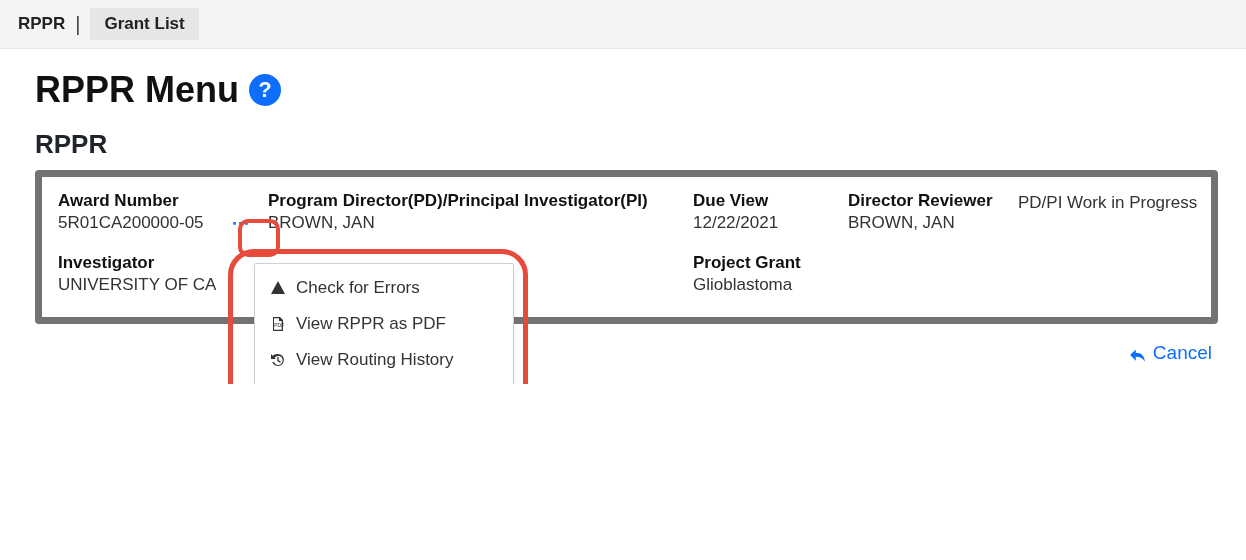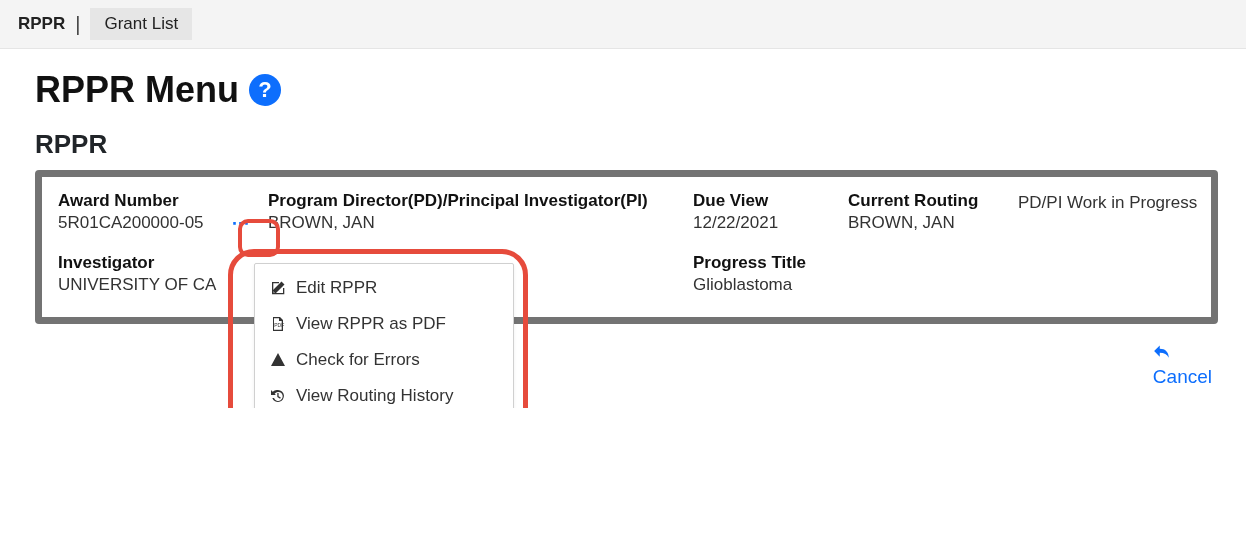--- a/index.html
+++ b/index.html
@@ -24,21 +24,21 @@
     color: #222;
   }
   .breadcrumb-sep {
     color: #444;
     padding: 0 4px;
     font-size: 20px;
   }
   .breadcrumb-chip {
     background: #e6e6e6;
     padding: 6px 14px;
-    font-weight: 400;
+    font-weight: 700;
     color: #222;
   }
   .page {
     padding: 14px 28px 20px 35px;
   }
   h1.page-title {
     margin: 6px 0 18px 0;
     font-size: 36px;
     font-weight: 700;
     color: #111;
@@ -151,24 +151,23 @@
   }
   .footer-actions {
     display: flex;
     justify-content: flex-end;
     padding: 18px 6px 0 0;
   }
   .cancel-link {
     color: #0d6efd;
     font-size: 19px;
     display: flex;
-    align-items: flex-start;
+    align-items: flex-end;
     gap: 6px;
     cursor: pointer;
-    flex-direction: column;
   }
   .cancel-link svg { fill: #0d6efd; }
 </style>
 </head>
 <body>
 
 <div class="breadcrumb-bar">
   <span class="breadcrumb-text">RPPR</span>
   <span class="breadcrumb-sep">|</span>
   <span class="breadcrumb-chip">Grant List</span>
@@ -198,69 +197,60 @@
         <div class="field-label">Program Director(PD)/Principal Investigator(PI)</div>
         <div class="field-value">BROWN, JAN</div>
       </div>
 
       <div>
         <div class="field-label">Due View</div>
         <div class="field-value">12/22/2021</div>
       </div>
 
       <div>
-        <div class="field-label">Current Routing</div>
+        <div class="field-label">Director Reviewer</div>
         <div class="field-value">BROWN, JAN</div>
       </div>
 
       <div>
         <div class="field-value">PD/PI Work in Progress</div>
       </div>
 
       <div>
         <div class="field-label">Investigator</div>
         <div class="field-value">UNIVERSITY OF CA</div>
       </div>
 
       <div></div>
 
       <div style="grid-column: 3 / span 2;">
-        <div class="field-label">Progress Title</div>
+        <div class="field-label">Project Grant</div>
         <div class="field-value">Glioblastoma</div>
       </div>
 
       <div></div>
     </div>
 
     <div class="dropdown">
       <div class="dropdown-item">
         <span class="dd-icon">
           <svg width="16" height="16" viewBox="0 0 16 16">
-              <path d="M11.5 1.5l3 3L6 13l-4 1 1-4 8.5-8.5zM3 12l1 1 .7-.2L4 12l-.2-.7L3 12z" fill="#333"></path>
-              <path d="M2 2h7v1.3H3.3V13H13V8h1.3v6.3H2V2z" fill="#333"></path>
-            </svg>
-        </span>
-        <span>Edit RPPR</span>
+              <path d="M8 1l7 13H1L8 1zm-.8 5h1.6v4H7.2V6zm0 5h1.6v1.6H7.2V11z" fill="#333"></path>
+            </svg>
+        </span>
+        <span>Check for Errors</span>
       </div>
       <div class="dropdown-item">
         <span class="dd-icon">
           <svg width="16" height="16" viewBox="0 0 16 16">
               <path d="M3 1h7l3 3v11H3V1zm1 1.3v11.4h7.7V5H9V2.3H4z" fill="#333"></path>
               <text x="4.2" y="11" font-size="5" fill="#333" font-family="Arial">PDF</text>
             </svg>
         </span>
         <span>View RPPR as PDF</span>
-      </div>
-      <div class="dropdown-item">
-        <span class="dd-icon">
-          <svg width="16" height="16" viewBox="0 0 16 16">
-              <path d="M8 1l7 13H1L8 1zm-.8 5h1.6v4H7.2V6zm0 5h1.6v1.6H7.2V11z" fill="#333"></path>
-            </svg>
-        </span>
-        <span>Check for Errors</span>
       </div>
       <div class="dropdown-item">
         <span class="dd-icon">
           <svg width="16" height="16" viewBox="0 0 16 16">
               <path d="M8 2a6 6 0 1 1-5.7 8H4a4.5 4.5 0 1 0 .6-4.3L6 7H1V2l1.7 1.7A6 6 0 0 1 8 2zm-.7 3h1.3v3.3l2.2 1.3-.7 1.1L7.3 9V5z" fill="#333"></path>
             </svg>
         </span>
         <span>View Routing History</span>
       </div>
       <div class="dropdown-item">

